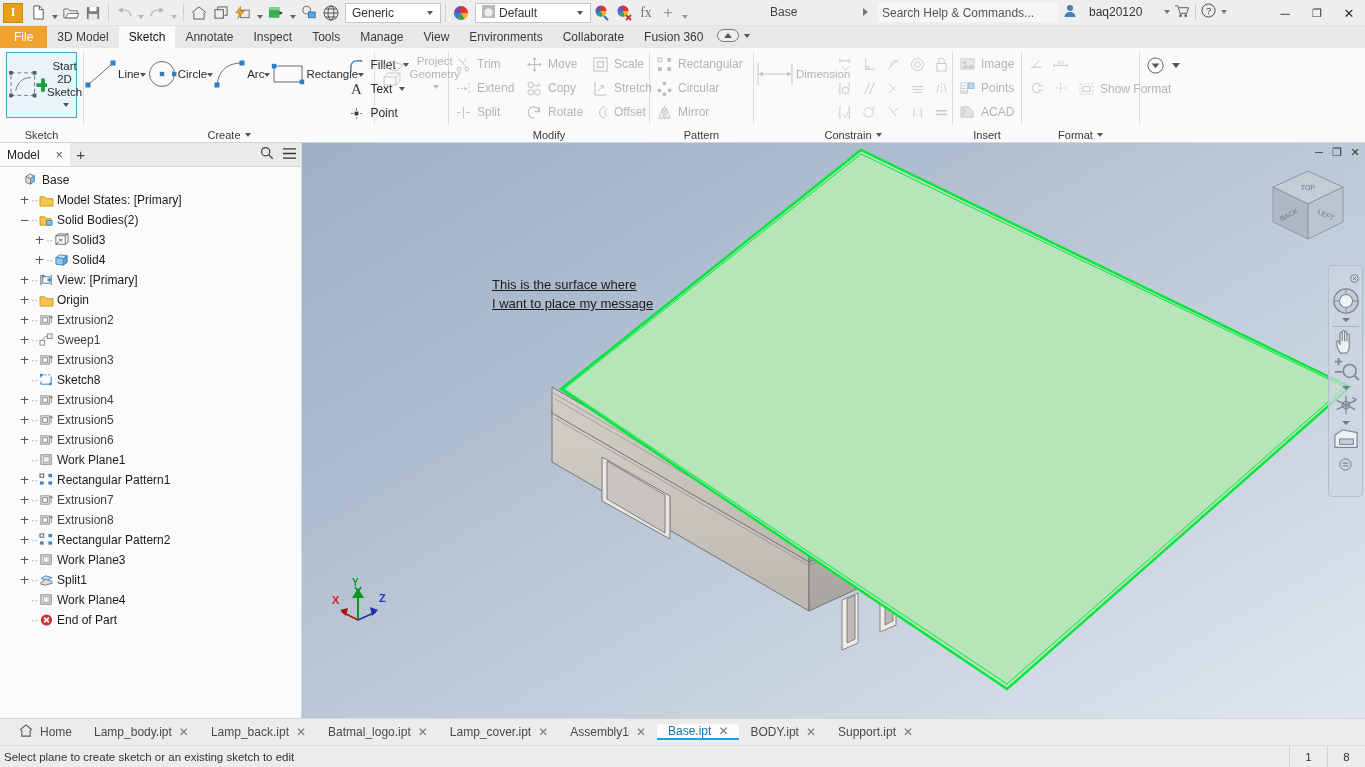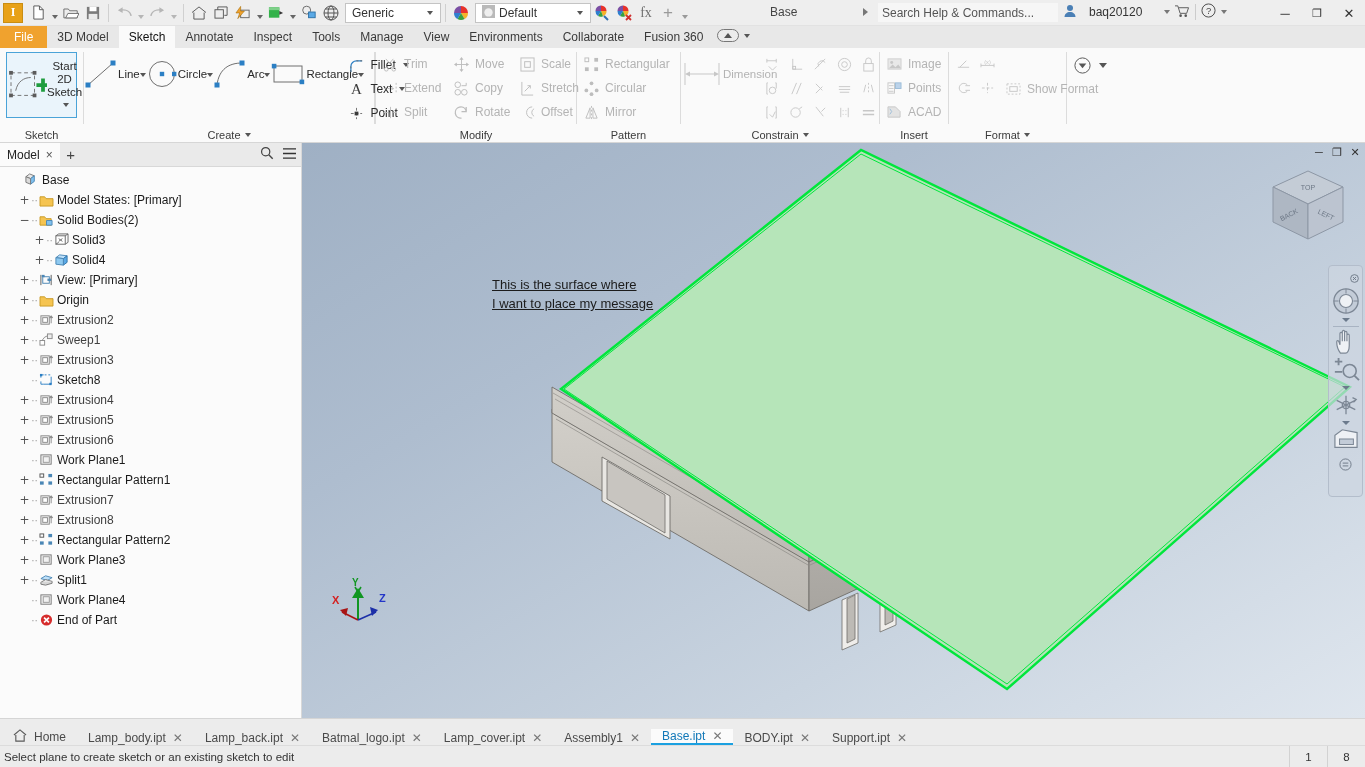--- a/index.html
+++ b/index.html
@@ -100,21 +100,21 @@
 
   
   .main { flex: 1; display: flex; position: relative; min-height: 0; }
 
   
   .browser { width: 302px; background: #fbfbfb; border-right: 1px solid #d8d8d8; display: flex; flex-direction: column; }
   .browser-tabs {
     height: 24px; background: #eaeaea; display: flex; align-items: stretch; position: relative;
     border-bottom: 1px solid #d8d8d8;
   }
-  .btab { padding: 0 7px; display: flex; align-items: center; gap:6px; font-size: 12px; color: #222; background: #fbfbfb; }
+  .btab { padding: 0 7px; display: flex; align-items: center; gap:16px; font-size: 12px; color: #222; background: #fbfbfb; }
   .btab .x { font-size: 12px; color: #555; }
   .bplus { width: 22px; display:flex;align-items:center;justify-content:center; font-size:15px;color:#444; }
   .btab-right { position: absolute; right: 4px; top: 0; height: 24px; display: flex; align-items: center; gap: 8px; }
   .tree { flex: 1; overflow: hidden; padding-top: 3px; font-size: 12px; color: #1a1a1a; }
   .tnode { height: 20px; display: flex; align-items: center; white-space: nowrap; }
   .texp { width: 13px; text-align: center; color: #555; font-size: 12px; font-family: "DejaVu Sans", sans-serif; flex:0 0 13px; }
   .tdots { width: 7px; flex: 0 0 7px; text-align:center; color:#999; font-size:10px; }
   .tico { width: 17px; height: 16px; display:flex;align-items:center;justify-content:center; flex:0 0 17px; }
   .tlbl { padding-left: 2px; }
   .tlbl.gray { color: #404040; }
@@ -132,21 +132,21 @@
   }
   .nb-ic { width: 33px; display: flex; align-items:center; justify-content:center; }
   .nb-caret { height: 9px; display:flex;align-items:center;justify-content:center; }
   .nb-caret i { border-left:4px solid transparent;border-right:4px solid transparent;border-top:4px solid #6b7a8c; }
   .nb-line { width: 26px; height:1px; background:#a8b3c2; margin: 2px 0; }
   .cube { position: absolute; right: 16px; top: 22px; }
 
   
   .doctabs {
     height: 27px; background: #ececec; border-top: 1px solid #d5d5d5;
-    display: flex; align-items: flex-end; padding-left: 2px; flex: 0 0 27px;
+    display: flex; align-items: center; padding-left: 8px; flex: 0 0 27px;
   }
   .dtab { display: flex; align-items: center; gap: 7px; padding: 0 11px; font-size: 12px; color: #4a4a4a; }
   .dtab.active { background: #fbfbfb; color: #1278b8; border-bottom: 2px solid #1ba0e0; }
   .dtab .dx { color: #777; font-size: 12px; }
 
   
   .status {
     height: 22px; background: #ececec; border-top: 1px solid #dcdcdc;
     display: flex; align-items: center; font-size: 11.5px; color: #333; padding-left: 4px; flex: 0 0 22px;
   }
@@ -455,20 +455,38 @@
           </div>
         </div>
       </div>
       <div class="panel-title">
         <span>Create</span>
           <span class="dn"></span>
       </div>
     </div>
     <div class="panel-div"></div>
 
+    <div class="panel" style="width:73px">
+      <div class="panel-body" style="justify-content:center">
+        <div class="bigbtn dis" style="width:72px">
+          <div class="ic">
+            <svg width="34" height="34" viewBox="0 0 34 34">
+                <path d="M6 10l8-6 14 4-8 6z" fill="none" stroke="#c7c7c7"></path>
+                <path d="M8 20h12v8H8z" fill="none" stroke="#c7c7c7"></path>
+                <path d="M8 20l4-4h12l-4 4M24 16v8l-4 4" fill="none" stroke="#c7c7c7"></path>
+              </svg>
+          </div>
+          <div style="line-height:13px">
+            <span>Project</span><br>
+            <span>Geometry</span><span style="display:inline-block;margin-left:2px;border-left:3.5px solid transparent;border-right:3.5px solid transparent;border-top:4px solid #bbb;vertical-align:2px"></span>
+          </div>
+        </div>
+      </div>
+      <div class="panel-title"></div>
+    </div>
     <div class="panel-div"></div>
 
     <div class="panel" style="width:200px">
       <div class="panel-body">
         <div class="col" style="width:71px">
           <div class="minibtn dis">
               <span class="mi">
                 <svg width="15" height="15" viewBox="0 0 16 16">
                   <path d="M3 2l8 9M11 2l-4 4.5" stroke="#bdbdbd"></path>
                   <circle cx="3.5" cy="13" r="2" fill="none" stroke="#bdbdbd"></circle>

